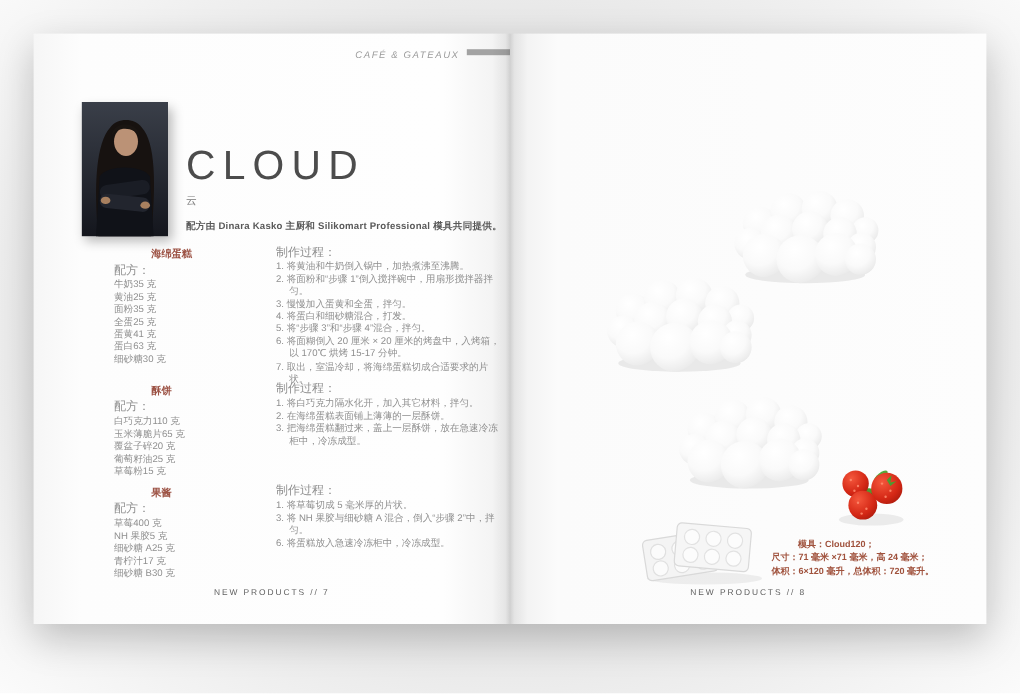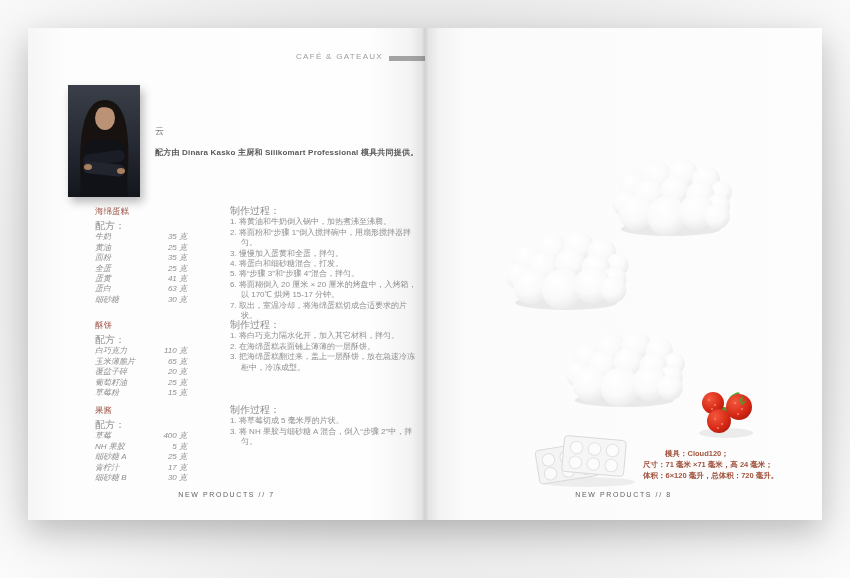--- a/index.html
+++ b/index.html
@@ -8,38 +8,38 @@
     background:radial-gradient(ellipse at 50% 48%, #e3e3e3 52%, #f2f2f2 82%, #fbfbfb 100%);
     font-family:"Liberation Sans", sans-serif;
   }
   .spread{position:absolute;left:28px;top:28px;width:794px;height:492px;box-shadow:0 12px 30px rgba(0,0,0,.22);}
   .page{position:absolute;top:0;height:492px;width:397px;}
   .page-left{left:0;background:linear-gradient(90deg,#f6f6f6 0%,#fdfdfd 10%,#fefefe 86%,#f0f0f0 100%);}
   .page-right{left:397px;background:linear-gradient(90deg,#efefef 0%,#fbfbfb 10%,#fdfdfd 100%);text-decoration:underline;}
   .spine{position:absolute;left:382px;top:0;width:30px;height:100%;pointer-events:none;
     background:linear-gradient(90deg,rgba(0,0,0,0) 0%,rgba(0,0,0,.05) 38%,rgba(0,0,0,.13) 50%,rgba(0,0,0,.05) 62%,rgba(0,0,0,0) 100%);}
   
-  .brand-row{position:absolute;top:24px;right:0;display:flex;align-items:flex-end;gap:6px;}
+  .brand-row{position:absolute;top:13px;right:0;display:flex;align-items:flex-start;gap:6px;font-style:italic;}
   .brand{font-size:8px;letter-spacing:1.3px;color:#9c9c9c;}
   .brand-bar{width:36px;height:5px;background:#a3a3a3;}
   
   .chef-photo{position:absolute;left:40px;top:57px;width:72px;height:112px;box-shadow:3px 5px 9px rgba(0,0,0,.28);}
   .chef-photo svg{display:block;}
   
   .title-block{position:absolute;left:127px;top:92px;}
   .title{font-size:34px;font-weight:200;letter-spacing:6px;color:#4c4c4c;line-height:36px;}
   .title-cn{font-size:9px;color:#7a7a7a;margin-top:5px;}
   .credit{font-size:8px;color:#595959;font-weight:bold;margin-top:9px;letter-spacing:.2px;}
   
   .recipe-section{position:absolute;left:67px;width:322px;}
   .s0{top:178px;} .s1{top:292px;} .s2{top:377px;}
   .ing-col{width:92px;}
-  .sec-name{font-size:8.5px;font-weight:normal;margin-bottom:3px;}
+  .sec-name{font-size:8.5px;font-weight:bold;margin-bottom:3px;margin-left:31px;}
   .col-label{font-size:10px;color:#8f8f8f;line-height:10.4px;margin-bottom:1px;}
-  .ing-row{display:flex;justify-content:space-between;font-size:8px;color:#8f8f8f;line-height:10.4px;font-style:italic;}
+  .ing-row{display:flex;justify-content:flex-start;font-size:8px;color:#8f8f8f;line-height:10.4px;}
   .steps-col{position:absolute;left:135px;top:0;width:192px;}
   .step{font-size:8px;color:#8f8f8f;line-height:10.4px;padding-left:11px;text-indent:-11px;}
   
   .page-footer{position:absolute;bottom:22px;left:0;width:100%;text-align:center;font-size:7px;letter-spacing:1.6px;color:#5f5f5f;}
   
   .scene{position:absolute;left:0;top:0;}
   .product-info{position:absolute;left:218px;top:420px;width:168px;font-size:7.5px;line-height:11px;font-weight:bold;}
   .product-info .indent{padding-left:22px;}
 </style>
 </head>
@@ -69,20 +69,21 @@
           <path d="M25,28 C26,15 48,15 49,30 C44,20 30,20 25,28 Z" fill="#1a1512"></path>
           <path d="M12,112 L15,62 C21,52 51,52 57,62 L60,112 Z" fill="#101218"></path>
           <rect x="15" y="67" width="42" height="12" rx="6" transform="rotate(-8 36 73)" fill="#1a1d25"></rect>
           <rect x="15" y="78" width="42" height="12" rx="6" transform="rotate(6 36 84)" fill="#22252e"></rect>
           <ellipse cx="20" cy="82" rx="4" ry="3" fill="#a8805f"></ellipse>
           <ellipse cx="53" cy="86" rx="4" ry="3" fill="#a8805f"></ellipse>
         </svg>
       </div>
 
       <div class="title-block">
+        <div class="title">CLOUD</div>
         <div class="title-cn">云</div>
         <div class="credit">配方由 Dinara Kasko 主厨和 Silikomart Professional 模具共同提供。</div>
       </div>
 
       <section class="recipe-section s0">
         <div class="ing-col">
           <div class="sec-name" style="color:#9c5244">海绵蛋糕</div>
           <div class="col-label">配方：</div>
           <div class="ing-row">
               <span>牛奶</span>
@@ -180,20 +181,21 @@
             </div>
           <div class="ing-row">
               <span>细砂糖 B</span>
               <span class="qty">30 克</span>
             </div>
         </div>
         <div class="steps-col">
           <div class="col-label">制作过程：</div>
           <div class="step">1. 将草莓切成 5 毫米厚的片状。</div>
           <div class="step">3. 将 NH 果胶与细砂糖 A 混合，倒入“步骤 2”中，拌匀。</div>
+          <div class="step">6. 将蛋糕放入急速冷冻柜中，冷冻成型。</div>
         </div>
       </section>
 
       <div class="page-footer">NEW PRODUCTS  //  7</div>
     </div>
 
     <div class="page page-right">
 
       <svg class="scene" width="397" height="492" viewBox="0 0 397 492">
         <defs>

